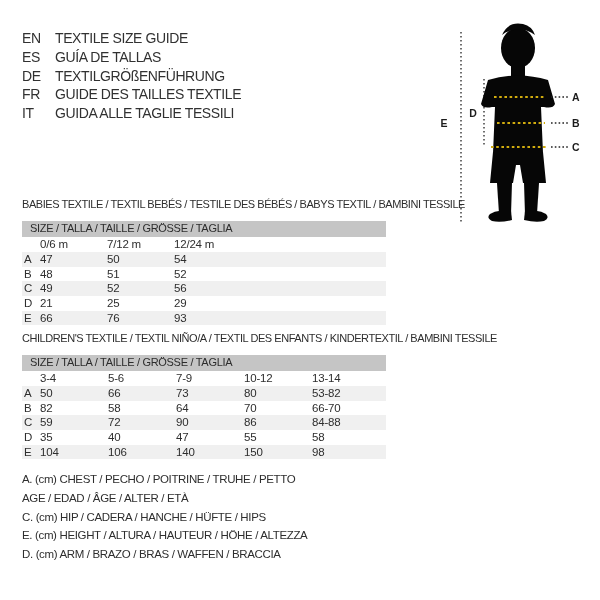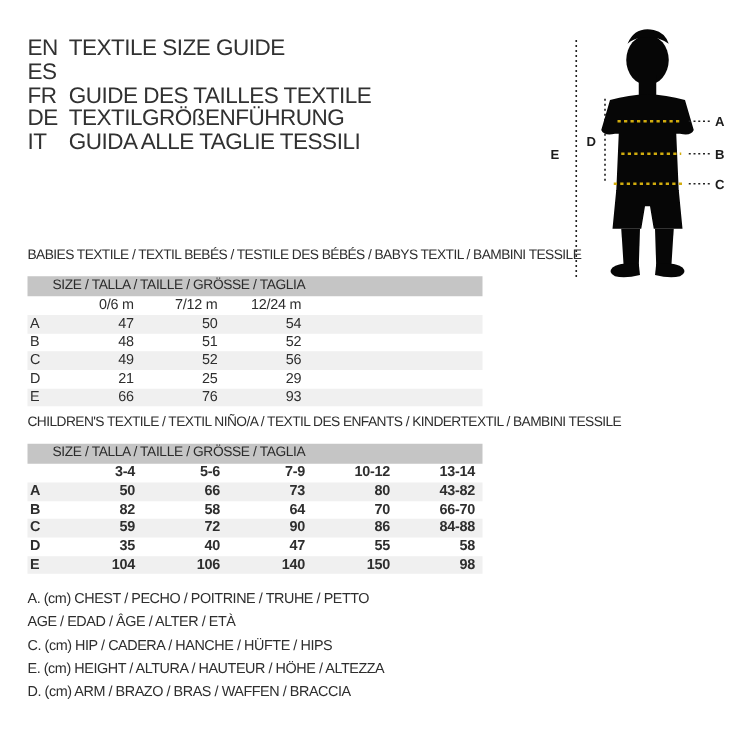--- a/index.html
+++ b/index.html
@@ -4,61 +4,62 @@
 <style>
   html,body{margin:0;padding:0;}
   body{
     width:600px;height:600px;position:relative;background:#ffffff;
     font-family:"Liberation Sans","DejaVu Sans",sans-serif;
     color:#2e2e2e;overflow:hidden;
     -webkit-font-smoothing:antialiased;
   }
   
   .lang-header{position:absolute;left:22px;top:29px;}
-  .lang-row{display:flex;line-height:18.8px;font-size:18px;letter-spacing:-0.4px;color:#313131;}
+  .lang-row{display:flex;line-height:18.8px;font-size:14px;letter-spacing:-0.4px;color:#313131;}
   .lang-code{width:33px;flex:0 0 33px;}
   
   .figure-wrap{position:absolute;left:430px;top:18px;width:170px;height:225px;}
   .figure-wrap text{font-family:"Liberation Sans","DejaVu Sans",sans-serif;font-size:10.5px;font-weight:bold;fill:#1c1c1c;}
   
   .sec-title{position:absolute;left:22px;font-size:11px;letter-spacing:-0.45px;color:#2e2e2e;white-space:nowrap;}
   .sec-title.babies{top:198px;}
   .sec-title.children{top:332px;}
   .tbl{position:absolute;left:22px;width:364px;font-size:11.5px;letter-spacing:-0.2px;color:#2e2e2e;}
   .tbl.babies{top:221px;}
   .tbl.children{top:355px;}
-  .tbl-head{background:#c5c5c5;height:15.5px;line-height:15.5px;padding-left:20px;font-size:11px;letter-spacing:-0.3px;color:#2c2c2c;}
+  .tbl-head{background:#c5c5c5;height:15.5px;line-height:15.5px;padding-left:8px;font-size:11px;letter-spacing:-0.3px;color:#2c2c2c;}
   .tbl-cols,.tbl-row{display:grid;height:14.7px;line-height:14.7px;}
   .tbl.babies .tbl-cols,.tbl.babies .tbl-row{grid-template-columns:18px 67px 67px 67px 1fr;}
-  .tbl.children .tbl-cols,.tbl.children .tbl-row{grid-template-columns:18px 68px 68px 68px 68px 68px 1fr;font-weight:bold;}
+  .tbl.children .tbl-cols,.tbl.children .tbl-row{grid-template-columns:18px 68px 68px 68px 68px 68px 1fr;}
   .tbl-cols{height:15.5px;line-height:15.5px;}
-  .tbl-cols span,.tbl-row span{text-align:right;}
+  .tbl-cols span,.tbl-row span{text-align:left;}
   .tbl-cols .c0,.tbl-row .c0{text-align:left;padding-left:2px;}
   .tbl-row.striped{background:#f0f0f0;}
   
   .legend{position:absolute;left:22px;top:470px;font-size:11.5px;letter-spacing:-0.35px;line-height:18.8px;color:#2e2e2e;}
 </style>
 </head>
 <body>
 
 <div class="lang-header">
   <div class="lang-row">
     <span class="lang-code">EN</span>
     <span class="lang-title">TEXTILE SIZE GUIDE</span>
   </div>
   <div class="lang-row">
     <span class="lang-code">ES</span>
+    <span class="lang-title">GUÍA DE TALLAS</span>
+  </div>
+  <div class="lang-row">
+    <span class="lang-code">DE</span>
+    <span class="lang-title">TEXTILGRÖßENFÜHRUNG</span>
   </div>
   <div class="lang-row">
     <span class="lang-code">FR</span>
     <span class="lang-title">GUIDE DES TAILLES TEXTILE</span>
-  </div>
-  <div class="lang-row">
-    <span class="lang-code">DE</span>
-    <span class="lang-title">TEXTILGRÖßENFÜHRUNG</span>
   </div>
   <div class="lang-row">
     <span class="lang-code">IT</span>
     <span class="lang-title">GUIDA ALLE TAGLIE TESSILI</span>
   </div>
 </div>
 
 <div class="figure-wrap">
   <svg width="170" height="225" viewBox="0 0 170 225">
 
@@ -146,21 +147,21 @@
     <span>7-9</span>
     <span>10-12</span>
     <span>13-14</span>
   </div>
   <div class="tbl-row striped">
     <span class="c0">A</span>
     <span>50</span>
     <span>66</span>
     <span>73</span>
     <span>80</span>
-    <span>43-82</span>
+    <span>53-82</span>
   </div>
   <div class="tbl-row">
     <span class="c0">B</span>
     <span>82</span>
     <span>58</span>
     <span>64</span>
     <span>70</span>
     <span>66-70</span>
   </div>
   <div class="tbl-row striped">

